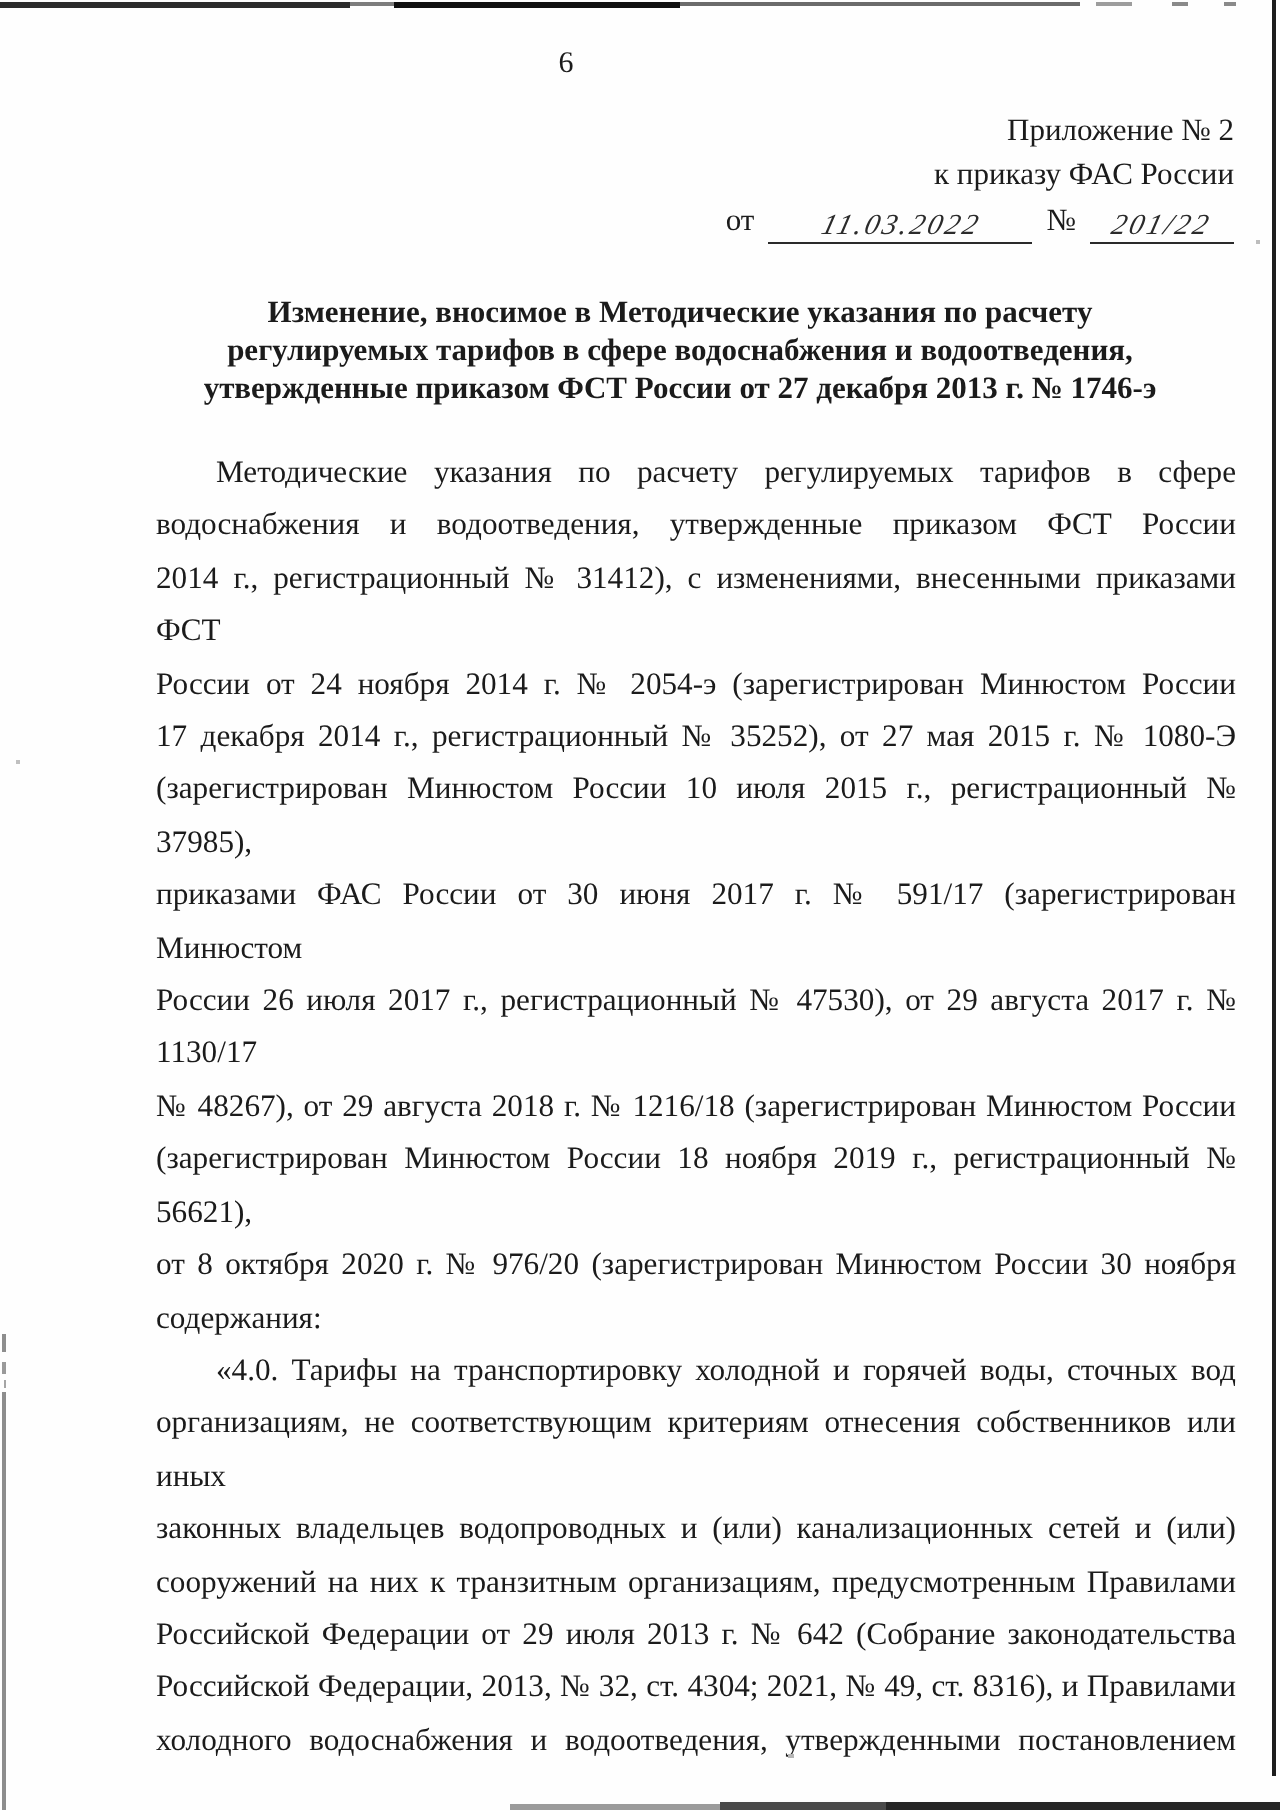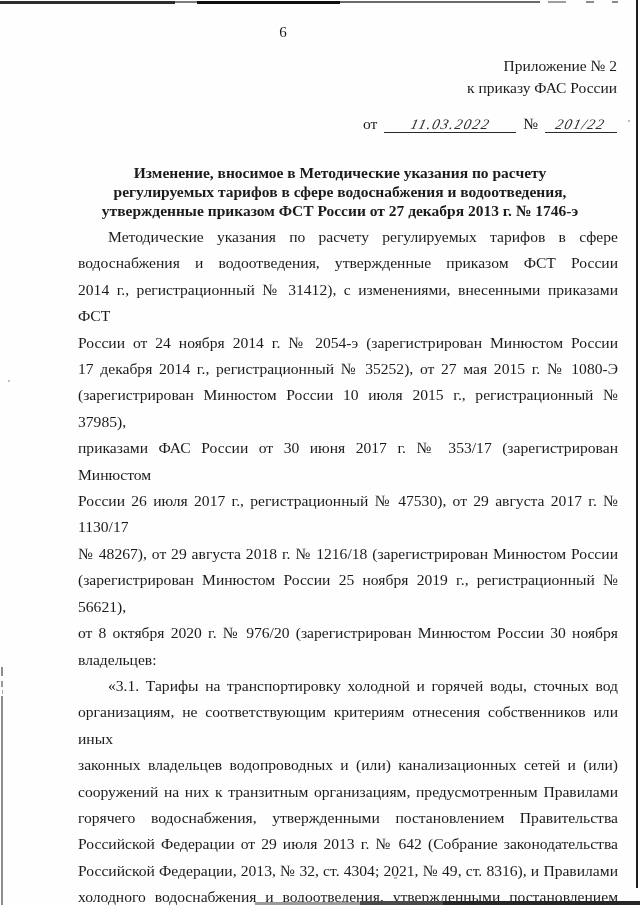--- a/index.html
+++ b/index.html
@@ -10,38 +10,38 @@
   }
   .page-number {
     position:absolute; top:24px; left:0; width:566px;
     text-align:center; font-size:15px;
   }
   .annex {
     position:absolute; top:55px; right:23px;
     text-align:right; font-size:15.5px; line-height:22px;
   }
   .annex .from-line {
-    display:flex; justify-content:flex-end;
-    gap:7px; margin-top:14px;
+    display:flex; align-items:flex-end; justify-content:flex-end;
+    gap:7px; margin-top:1px;
   }
   .uline {
     display:inline-block; border-bottom:1.3px solid #2a2a2a;
     text-align:center; height:19px;
   }
   .uline.date { width:132px; }
   .uline.num  { width:72px; }
   .hand {
     font-style:italic; font-size:14.5px; color:#2b2b2b;
     letter-spacing:1.5px; transform:skewX(-14deg);
     display:inline-block; white-space:nowrap;
   }
   .doc-title {
     position:absolute; top:147px; left:62px; width:556px;
     text-align:center; font-weight:bold;
-    font-size:15.5px; line-height:19px;margin-top:16px;
+    font-size:15.5px; line-height:19px;
   }
   .body-text {
     position:absolute; top:224px; left:62px; width:556px;
     font-size:15.6px;
   }
   .line {
     line-height:26.4px; text-align:justify; text-align-last:justify;margin-left:16px;
   }
   .line.noju { text-align-last:left; }
   .line.indent { text-indent:30px; }
@@ -90,31 +90,30 @@
     <div>утвержденные приказом ФСТ России от 27 декабря 2013 г. № 1746-э</div>
   </div>
 
   <div class="body-text">
     <div class="line indent">Методические указания по расчету регулируемых тарифов в сфере</div>
     <div class="line">водоснабжения и водоотведения, утвержденные приказом ФСТ России</div>
     <div class="line">2014 г., регистрационный № 31412), с изменениями, внесенными приказами ФСТ</div>
     <div class="line">России от 24 ноября 2014 г. № 2054-э (зарегистрирован Минюстом России</div>
     <div class="line">17 декабря 2014 г., регистрационный № 35252), от 27 мая 2015 г. № 1080-Э</div>
     <div class="line">(зарегистрирован Минюстом России 10 июля 2015 г., регистрационный № 37985),</div>
-    <div class="line">приказами ФАС России от 30 июня 2017 г. № 353/17 (зарегистрирован Минюстом</div>
+    <div class="line">приказами ФАС России от 30 июня 2017 г. № 591/17 (зарегистрирован Минюстом</div>
     <div class="line">России 26 июля 2017 г., регистрационный № 47530), от 29 августа 2017 г. № 1130/17</div>
     <div class="line">№ 48267), от 29 августа 2018 г. № 1216/18 (зарегистрирован Минюстом России</div>
-    <div class="line">(зарегистрирован Минюстом России 25 ноября 2019 г., регистрационный № 56621),</div>
+    <div class="line">(зарегистрирован Минюстом России 18 ноября 2019 г., регистрационный № 56621),</div>
     <div class="line">от 8 октября 2020 г. № 976/20 (зарегистрирован Минюстом России 30 ноября</div>
-    <div class="line noju">владельцев:</div>
-    <div class="line indent">«3.1. Тарифы на транспортировку холодной и горячей воды, сточных вод</div>
+    <div class="line noju">содержания:</div>
+    <div class="line indent">«4.0. Тарифы на транспортировку холодной и горячей воды, сточных вод</div>
     <div class="line">организациям, не соответствующим критериям отнесения собственников или иных</div>
     <div class="line">законных владельцев водопроводных и (или) канализационных сетей и (или)</div>
     <div class="line">сооружений на них к транзитным организациям, предусмотренным Правилами</div>
-    <div class="line">горячего водоснабжения, утвержденными постановлением Правительства</div>
     <div class="line">Российской Федерации от 29 июля 2013 г. № 642 (Собрание законодательства</div>
     <div class="line">Российской Федерации, 2013, № 32, ст. 4304; 2021, № 49, ст. 8316), и Правилами</div>
     <div class="line">холодного водоснабжения и водоотведения, утвержденными постановлением</div>
   </div>
 
   <div class="art tb1"></div>
   <div class="art tb2"></div>
   <div class="art tb3"></div>
   <div class="art tb4"></div>
   <div class="art tb5"></div>

